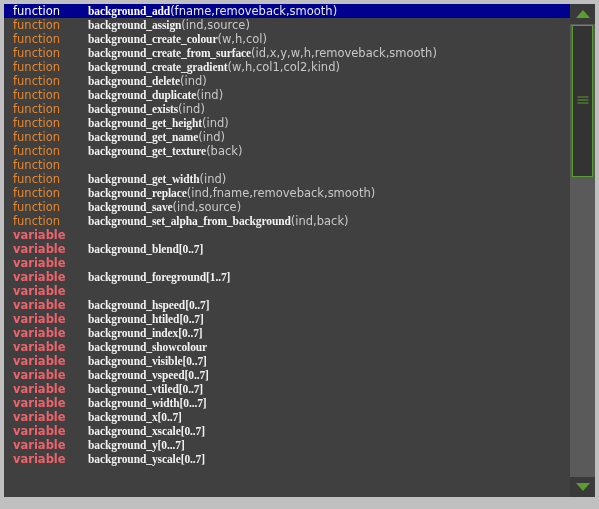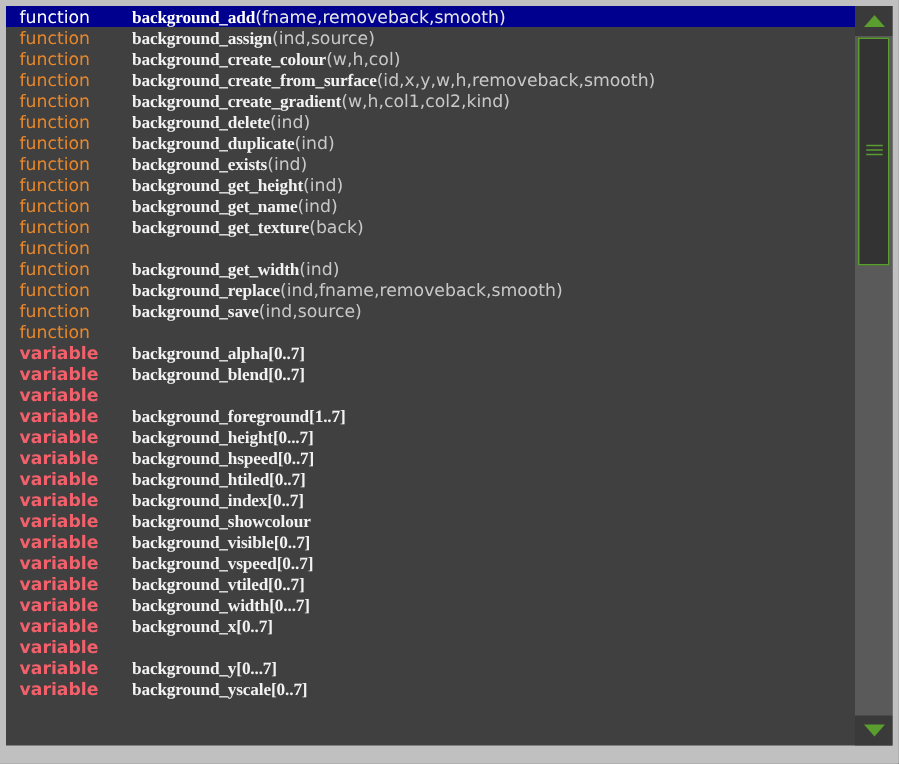--- a/index.html
+++ b/index.html
@@ -211,39 +211,38 @@
       <div class="row">
         <span class="kind function">function</span>
         <span class="entry"><span class="ident">background_replace</span><span class="args">(ind,fname,removeback,smooth)</span></span>
       </div>
       <div class="row">
         <span class="kind function">function</span>
         <span class="entry"><span class="ident">background_save</span><span class="args">(ind,source)</span></span>
       </div>
       <div class="row">
         <span class="kind function">function</span>
-      </div>
-      <div class="row">
-        <span class="kind variable">variable</span>
-        <span class="entry"><span class="ident">background_alpha[0..7]</span></span>
+        <span class="entry"><span class="ident">background_set_alpha_from_background</span><span class="args">(ind,back)</span></span>
+      </div>
+      <div class="row">
+        <span class="kind variable">variable</span>
       </div>
       <div class="row">
         <span class="kind variable">variable</span>
         <span class="entry"><span class="ident">background_blend[0..7]</span></span>
       </div>
       <div class="row">
         <span class="kind variable">variable</span>
       </div>
       <div class="row">
         <span class="kind variable">variable</span>
         <span class="entry"><span class="ident">background_foreground[1..7]</span></span>
       </div>
       <div class="row">
         <span class="kind variable">variable</span>
-        <span class="entry"><span class="ident">background_height[0...7]</span></span>
       </div>
       <div class="row">
         <span class="kind variable">variable</span>
         <span class="entry"><span class="ident">background_hspeed[0..7]</span></span>
       </div>
       <div class="row">
         <span class="kind variable">variable</span>
         <span class="entry"><span class="ident">background_htiled[0..7]</span></span>
       </div>
       <div class="row">
@@ -269,20 +268,21 @@
       <div class="row">
         <span class="kind variable">variable</span>
         <span class="entry"><span class="ident">background_width[0...7]</span></span>
       </div>
       <div class="row">
         <span class="kind variable">variable</span>
         <span class="entry"><span class="ident">background_x[0..7]</span></span>
       </div>
       <div class="row">
         <span class="kind variable">variable</span>
+        <span class="entry"><span class="ident">background_xscale[0..7]</span></span>
       </div>
       <div class="row">
         <span class="kind variable">variable</span>
         <span class="entry"><span class="ident">background_y[0...7]</span></span>
       </div>
       <div class="row">
         <span class="kind variable">variable</span>
         <span class="entry"><span class="ident">background_yscale[0..7]</span></span>
       </div>
     </div>

